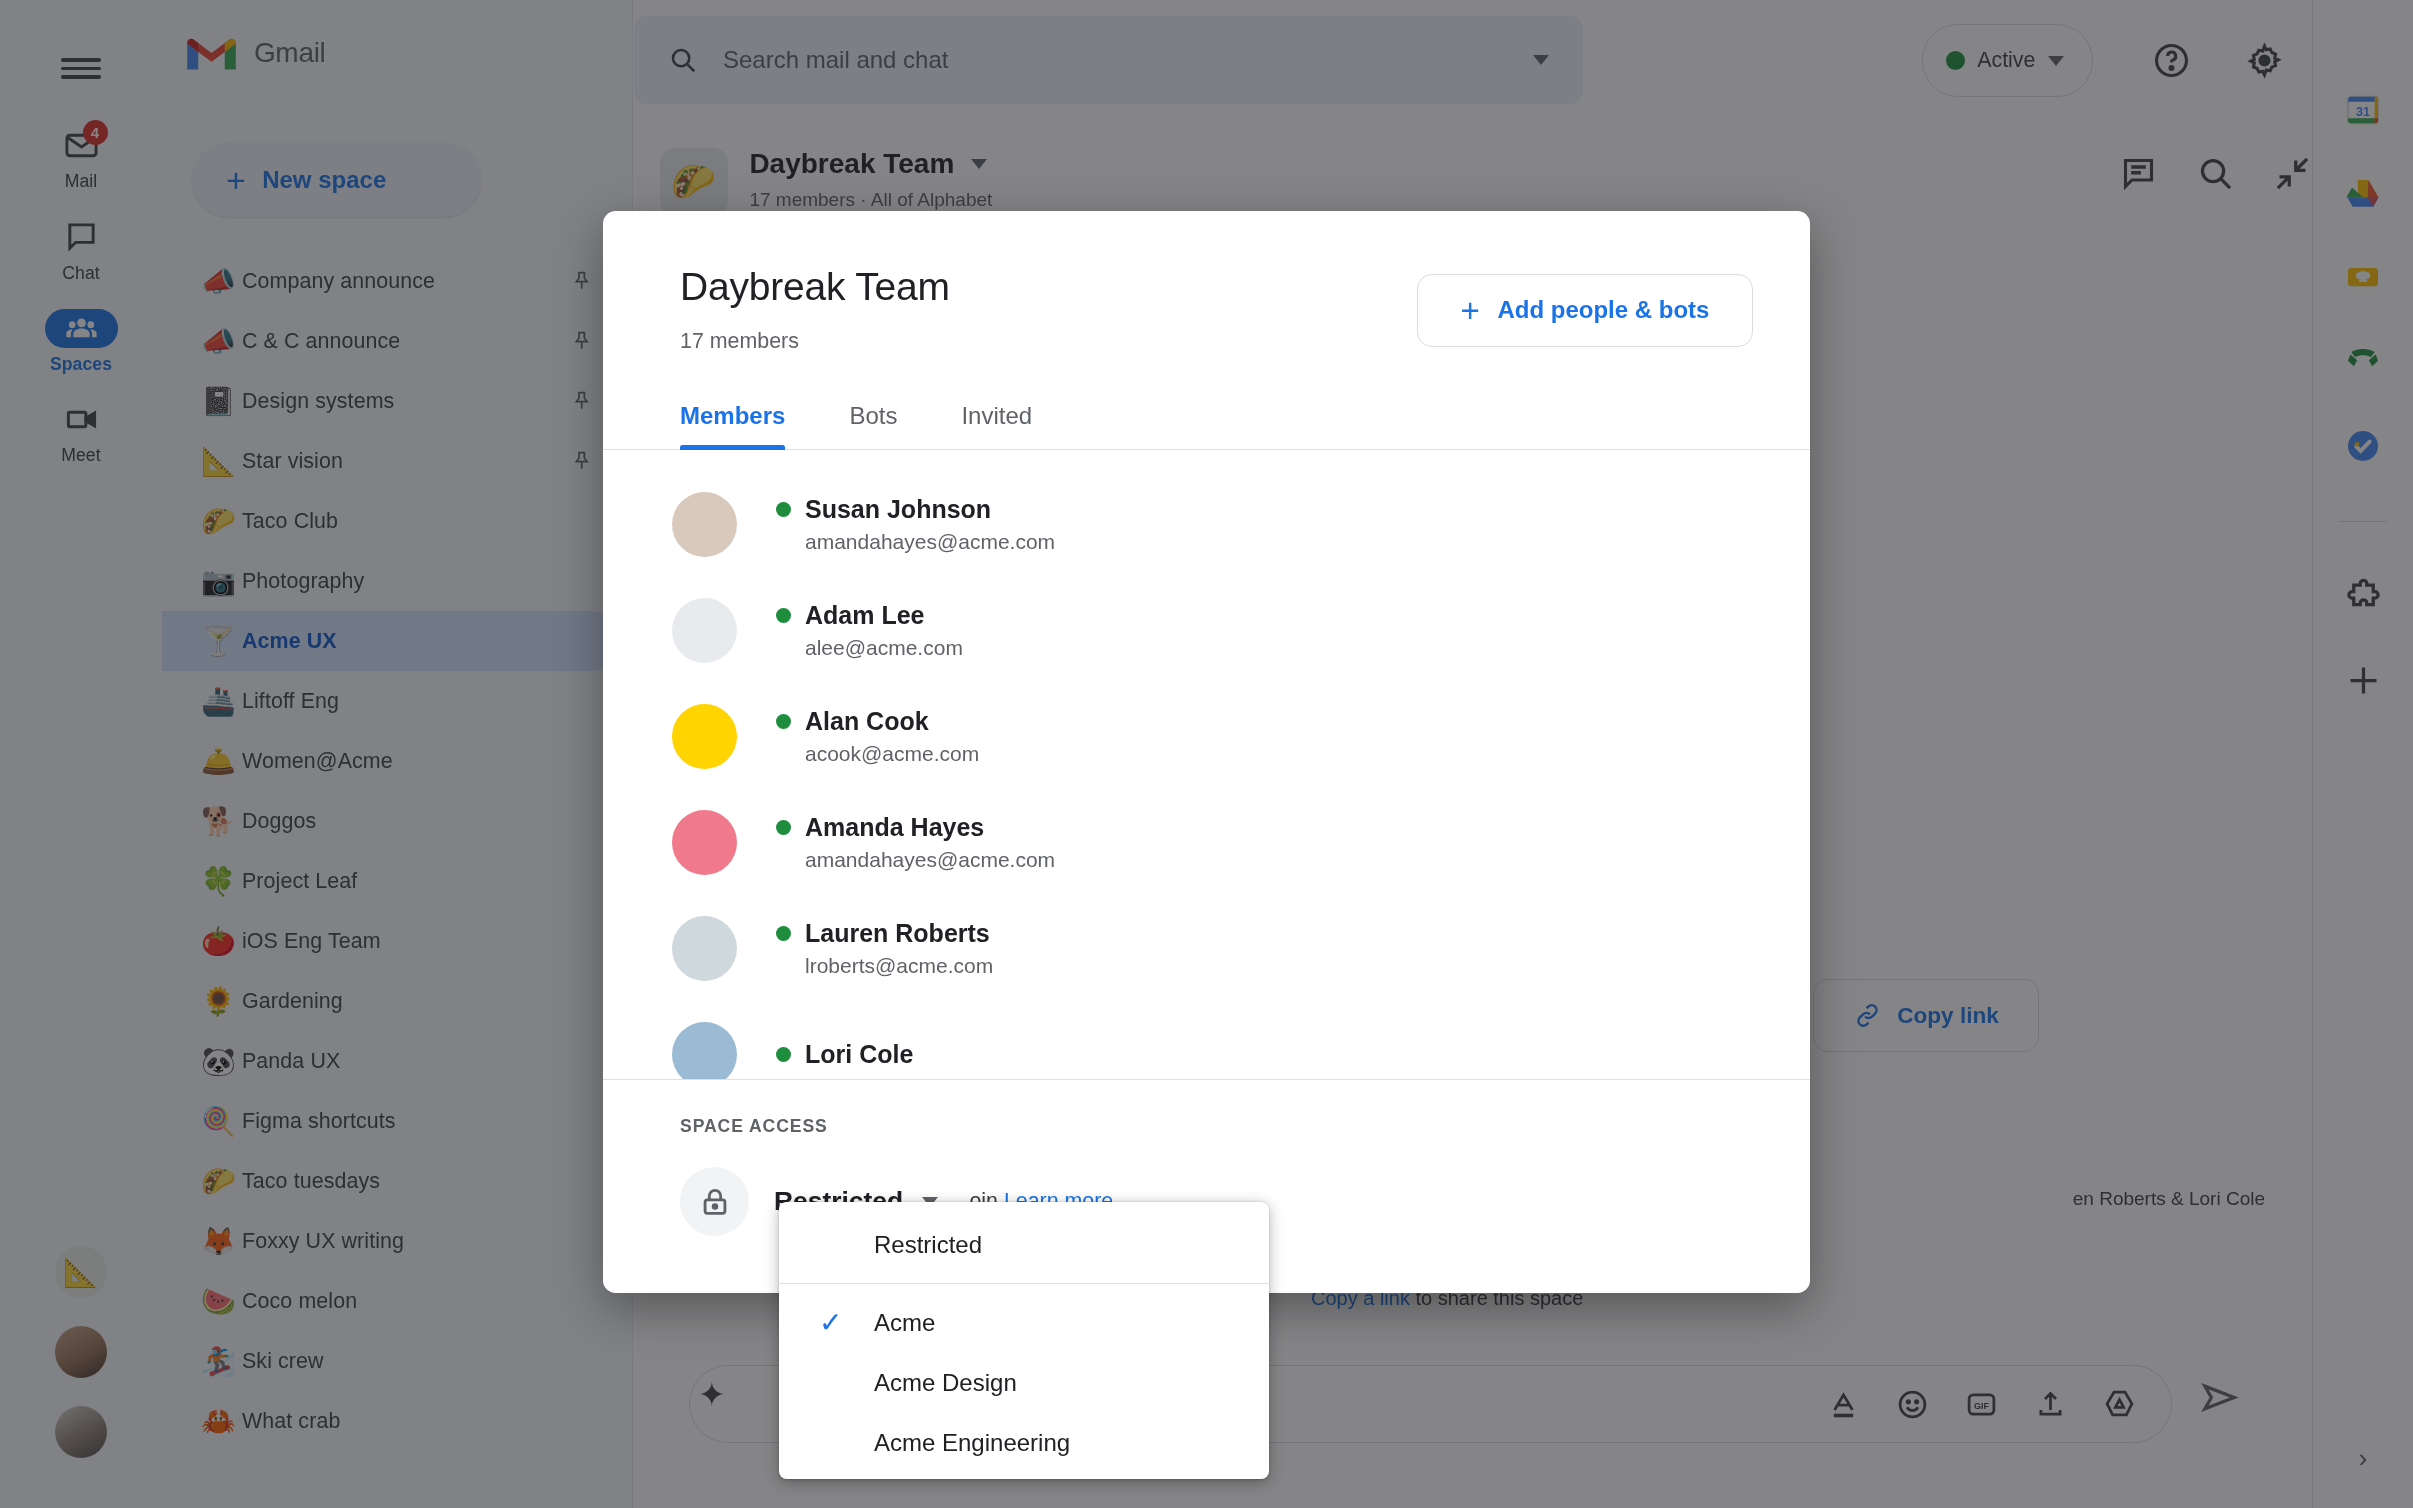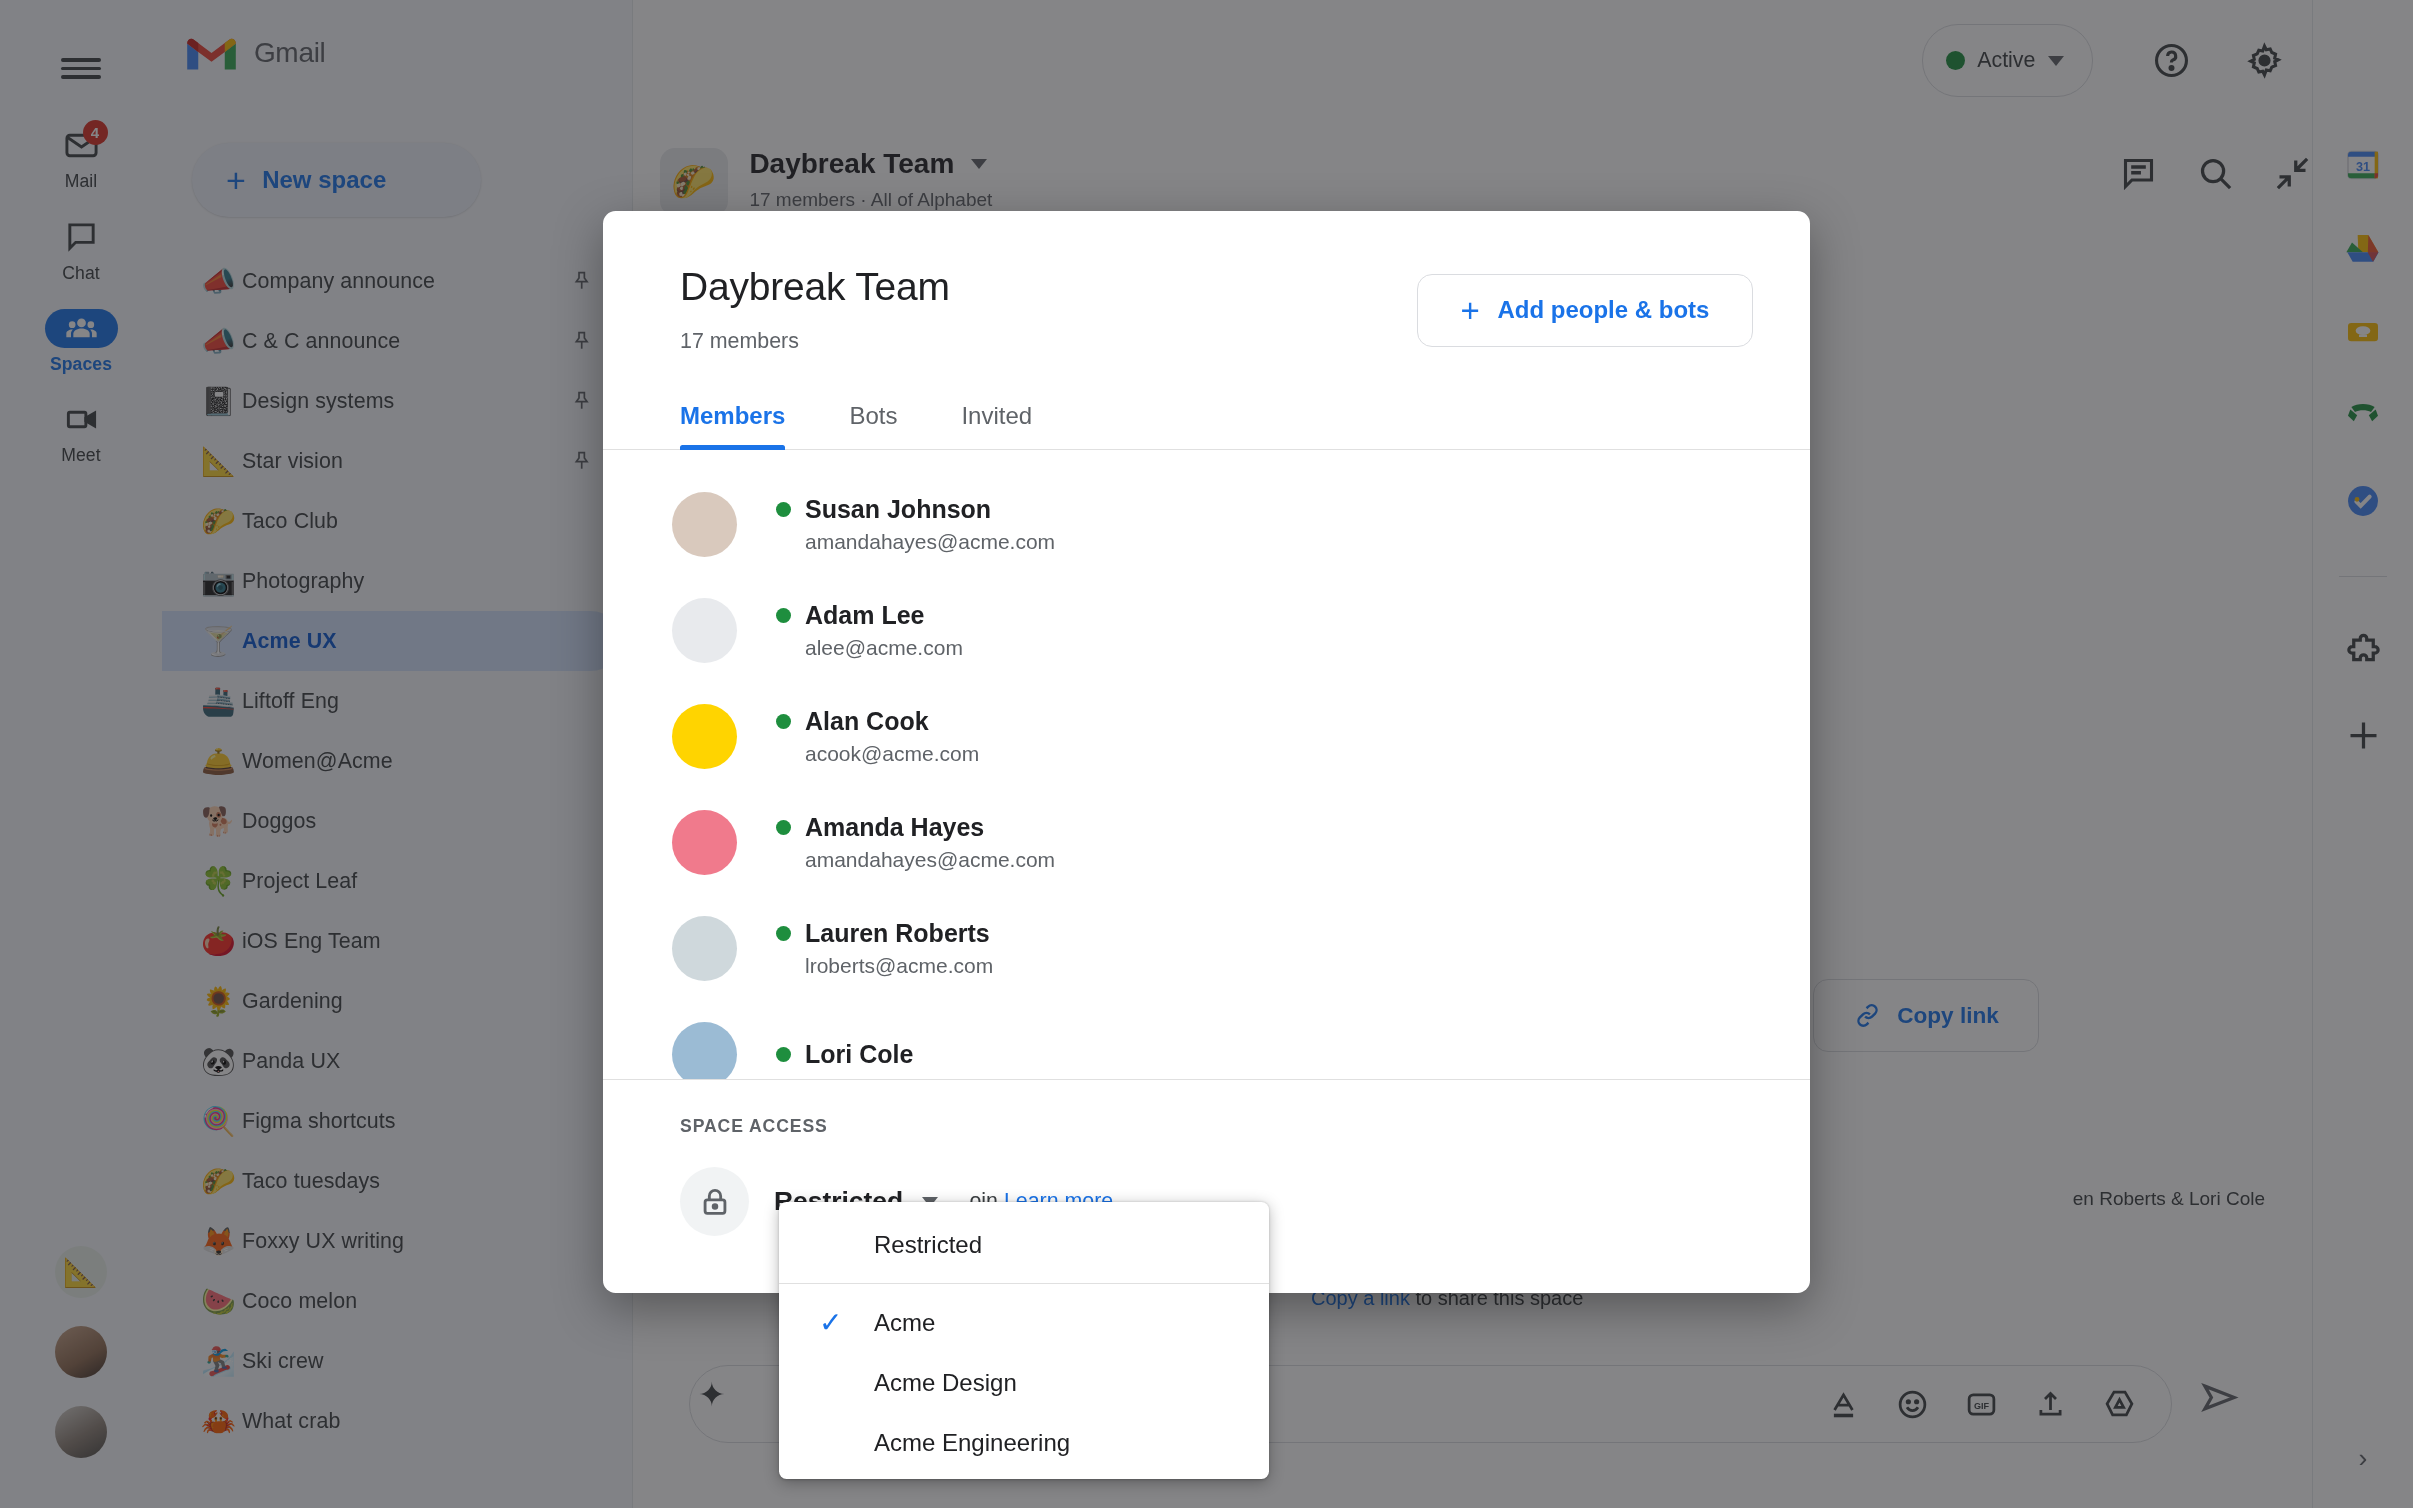--- a/index.html
+++ b/index.html
@@ -121,21 +121,21 @@
   .compose {
     position:absolute; left: 689px; top: 1365px; width: 1483px; height: 78px;
     border:0.6px solid #dadce0; border-radius: 39px; display:flex; align-items:center;text-decoration:underline;
   }
   .compose-icons { margin-left:auto; display:flex; align-items:center; gap: 36px; padding-right: 35px;}
   .spark { position:absolute; left: 698px; top: 1375px; font-size: 33px; color:#3c4043;}
   .send { position:absolute; left: 2200px; top: 1378px; font-size: 35px; color:#5f6368;}
 
   
   .rrail { position:absolute; right:0; top:0; width: 101px; height:1508px; border-left:0.6px solid #e5e8ec; background:#fff;}
-  .rrail-inner { display:flex; flex-direction:column; align-items:center; padding-top: 109px; gap: 36px; margin-top: 32px;}
+  .rrail-inner { display:flex; flex-direction:column; align-items:center; padding-top: 86px; gap: 36px;}
   .rrail-ic { width: 48px; height: 48px; display:flex;align-items:center;justify-content:center;cursor:pointer;}
   .rrail-div { width: 48px; height:0.6px; background:#dadce0; margin: 15px 0;}
   .rrail-chev { position:absolute; bottom: 34px; left: 0; right:0; display:flex; justify-content:center; font-size: 26.4px; color:#5f6368;}
 
   
   .modal {
     position:absolute; left: 603px; top: 211px; width: 1207px; height: 1082px;
     background:#fff; border-radius: 12.6px; z-index: 100;
     box-shadow: 0 15px 48px rgba(0,0,0,.35);
     display:flex; flex-direction:column; overflow:hidden;
@@ -372,20 +372,28 @@
             <div class="space-name">Ski crew</div>
           </div>
           <div class="space-row">
             <div class="space-emoji">🦀</div>
             <div class="space-name">What crab</div>
           </div>
         </div>
     </div>
 
     <div class="topbar">
+      <div class="searchbox">
+        <svg width="30" height="30" viewBox="0 0 24 24" fill="none" stroke="#3c4043" stroke-width="2">
+          <circle cx="10.5" cy="10.5" r="6.5"></circle>
+            <path d="M15.5 15.5 21 21"></path>
+        </svg>
+        <div class="ph">Search mail and chat</div>
+        <div class="caret"></div>
+      </div>
 
       <div class="status-chip">
         <div class="dot-green"></div>
         <div class="lbl">Active</div>
         <div class="caret"></div>
       </div>
 
       <div class="icon-btn" style="left:1508px;">
         <svg width="39" height="39" viewBox="0 0 24 24" fill="none" stroke="#3c4043" stroke-width="1.9">
           <circle cx="12" cy="12" r="9.2"></circle>

